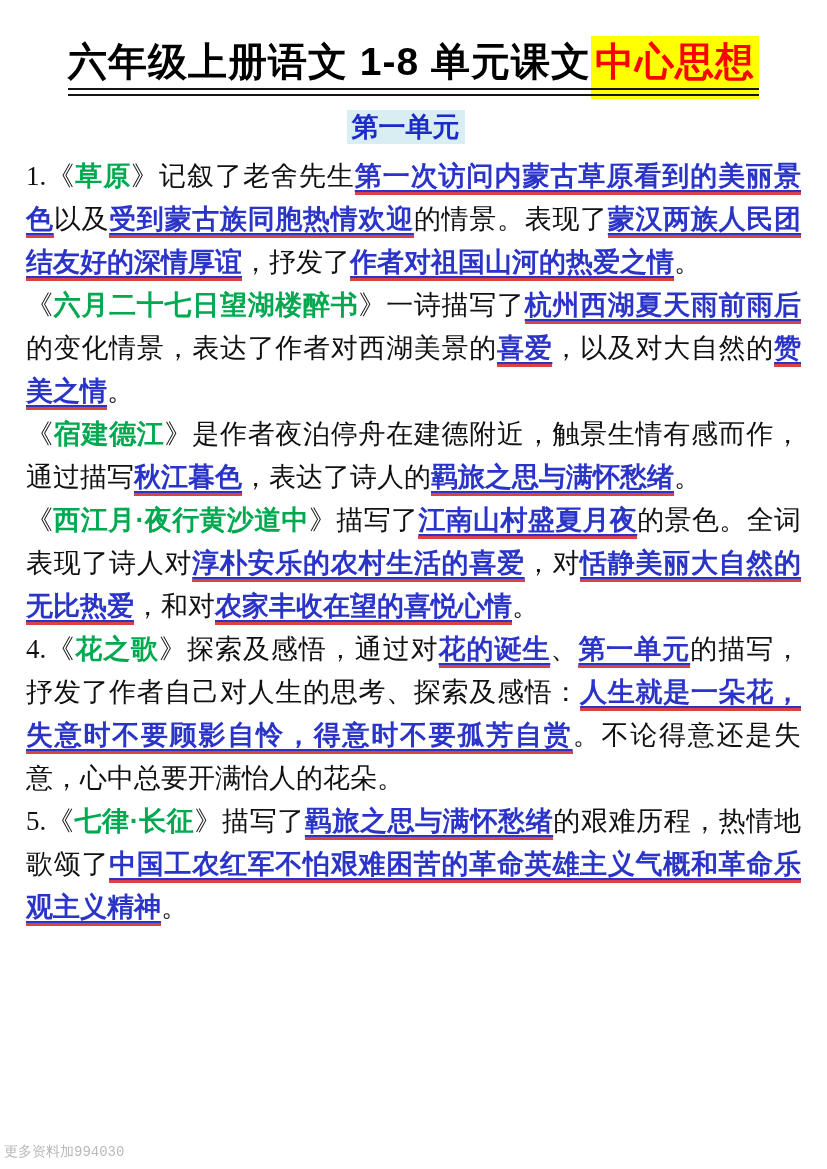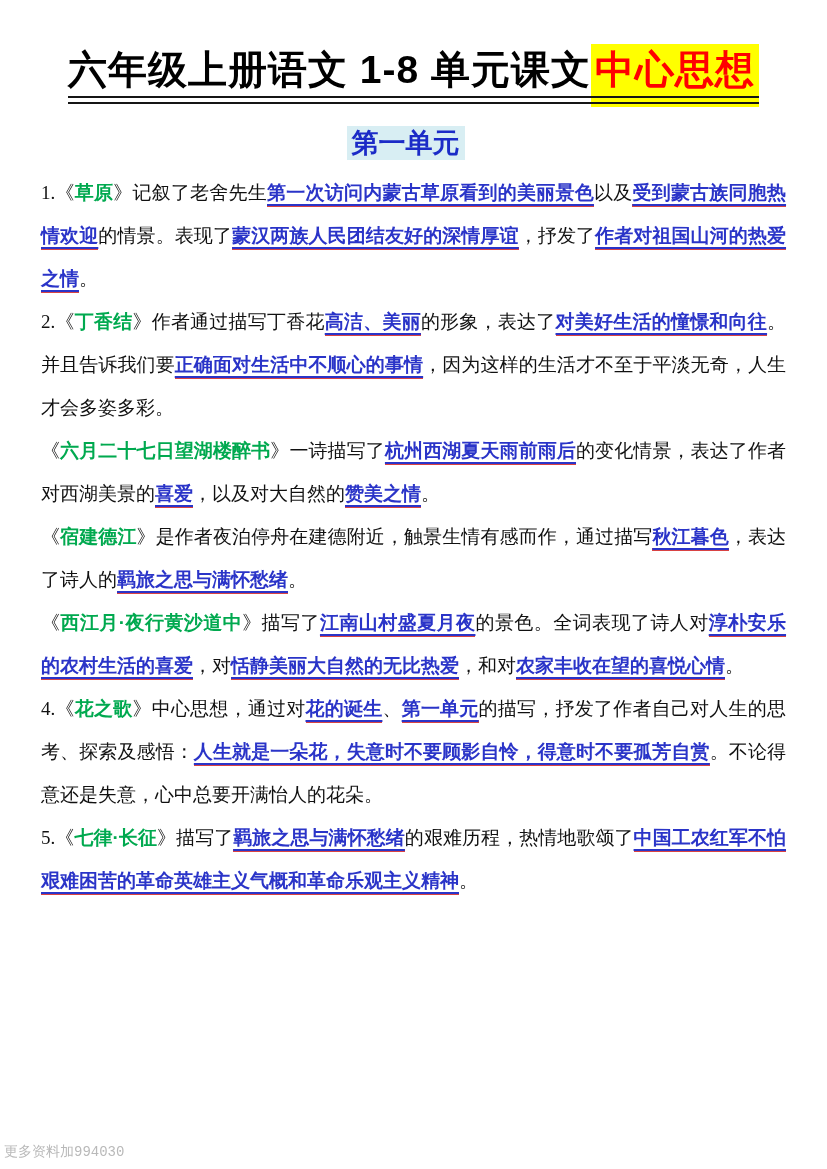--- a/index.html
+++ b/index.html
@@ -30,21 +30,21 @@
     border-top:2px solid #151515;border-bottom:2px solid #151515;
   }
   .title-hl{background:var(--hl-yellow);color:var(--hl-red);padding:4px 4px 16px 4px;}
   .heading{text-align:center;margin:8px 16px 4px 0;line-height:40px;}
   .heading-text{
     font-family:"Liberation Sans","DejaVu Sans",sans-serif;
     font-weight:bold;font-size:27px;color:var(--head-blue);
     background:var(--head-bg);padding:2px 5px;
   }
   .para{
-    margin:0 41px;font-size:19px;line-height:43px;
+    margin:0 26px;font-size:27px;line-height:43px;
     text-align:justify;text-justify:inter-ideograph;
   }
   .run-plain{color:#111;}
   .run-book{
     color:var(--book-green);font-weight:bold;
     font-family:"Liberation Sans","DejaVu Sans",sans-serif;
   }
   .run-em{
     color:var(--em-blue);font-weight:bold;
     font-family:"Liberation Sans","DejaVu Sans",sans-serif;
@@ -54,26 +54,25 @@
   .footer{
     position:absolute;left:4px;bottom:8px;font-size:14px;color:var(--footer-gray);
     font-family:Liberation Mono, monospace;
   }
 </style>
 </head>
 <body>
 
 <div class="page">
   <div class="title-row">
-    <h1 class="title-wrap" style="margin:8px;"><span>六年级上册语文 1-8 单元课文</span><span class="title-hl">中心思想</span></h1>
+    <h1 class="title-wrap" style="margin:0;"><span>六年级上册语文 1-8 单元课文</span><span class="title-hl">中心思想</span></h1>
   </div>
   <div id="content">
       <div class="heading"><span class="heading-text">第一单元</span></div>
       <p class="para"><span class="run-plain">1.《</span><span class="run-book">草原</span><span class="run-plain">》记叙了老舍先生</span><span class="run-em">第一次访问内蒙古草原看到的美丽景色</span><span class="run-plain">以及</span><span class="run-em">受到蒙古族同胞热情欢迎</span><span class="run-plain">的情景。表现了</span><span class="run-em">蒙汉两族人民团结友好的深情厚谊</span><span class="run-plain">，抒发了</span><span class="run-em">作者对祖国山河的热爱之情</span><span class="run-plain">。</span></p>
-      <p class="para"><span class="run-plain">2.《</span><span class="run-book">丁香结</span><span class="run-plain">》作者通过描写丁香花</span><span class="run-em">高洁、美丽</span><span class="run-plain">的形象，表达了</span><span class="run-em">对美好生活的憧憬和向往</span><span class="run-plain">。并且告诉我们要</span><span class="run-em">正确面对生活中不顺心的事情</span><span class="run-plain">，因为这样的生活才不至于平淡无奇，人生才会多姿多彩。</span></p>
       <p class="para"><span class="run-plain">《</span><span class="run-book">六月二十七日望湖楼醉书</span><span class="run-plain">》一诗描写了</span><span class="run-em">杭州西湖夏天雨前雨后</span><span class="run-plain">的变化情景，表达了作者对西湖美景的</span><span class="run-em">喜爱</span><span class="run-plain">，以及对大自然的</span><span class="run-em">赞美之情</span><span class="run-plain">。</span></p>
       <p class="para"><span class="run-plain">《</span><span class="run-book">宿建德江</span><span class="run-plain">》是作者夜泊停舟在建德附近，触景生情有感而作，通过描写</span><span class="run-em">秋江暮色</span><span class="run-plain">，表达了诗人的</span><span class="run-em">羁旅之思与满怀愁绪</span><span class="run-plain">。</span></p>
       <p class="para"><span class="run-plain">《</span><span class="run-book">西江月·夜行黄沙道中</span><span class="run-plain">》描写了</span><span class="run-em">江南山村盛夏月夜</span><span class="run-plain">的景色。全词表现了诗人对</span><span class="run-em">淳朴安乐的农村生活的喜爱</span><span class="run-plain">，对</span><span class="run-em">恬静美丽大自然的无比热爱</span><span class="run-plain">，和对</span><span class="run-em">农家丰收在望的喜悦心情</span><span class="run-plain">。</span></p>
-      <p class="para"><span class="run-plain">4.《</span><span class="run-book">花之歌</span><span class="run-plain">》中心思想，通过对</span><span class="run-em">花的诞生</span><span class="run-plain">、</span><span class="run-em">第一单元</span><span class="run-plain">的描写，抒发了作者自己对人生的思考、探索及感悟：</span><span class="run-em">人生就是一朵花，失意时不要顾影自怜，得意时不要孤芳自赏</span><span class="run-plain">。不论得意还是失意，心中总要开满怡人的花朵。</span></p>
+      <p class="para"><span class="run-plain">4.《</span><span class="run-book">花之歌</span><span class="run-plain">》探索及感悟，通过对</span><span class="run-em">花的诞生</span><span class="run-plain">、</span><span class="run-em">第一单元</span><span class="run-plain">的描写，抒发了作者自己对人生的思考、探索及感悟：</span><span class="run-em">人生就是一朵花，失意时不要顾影自怜，得意时不要孤芳自赏</span><span class="run-plain">。不论得意还是失意，心中总要开满怡人的花朵。</span></p>
       <p class="para"><span class="run-plain">5.《</span><span class="run-book">七律·长征</span><span class="run-plain">》描写了</span><span class="run-em">羁旅之思与满怀愁绪</span><span class="run-plain">的艰难历程，热情地歌颂了</span><span class="run-em">中国工农红军不怕艰难困苦的革命英雄主义气概和革命乐观主义精神</span><span class="run-plain">。</span></p>
     </div>
   <div class="footer">更多资料加994030</div>
 </div>
 
 </body></html>

